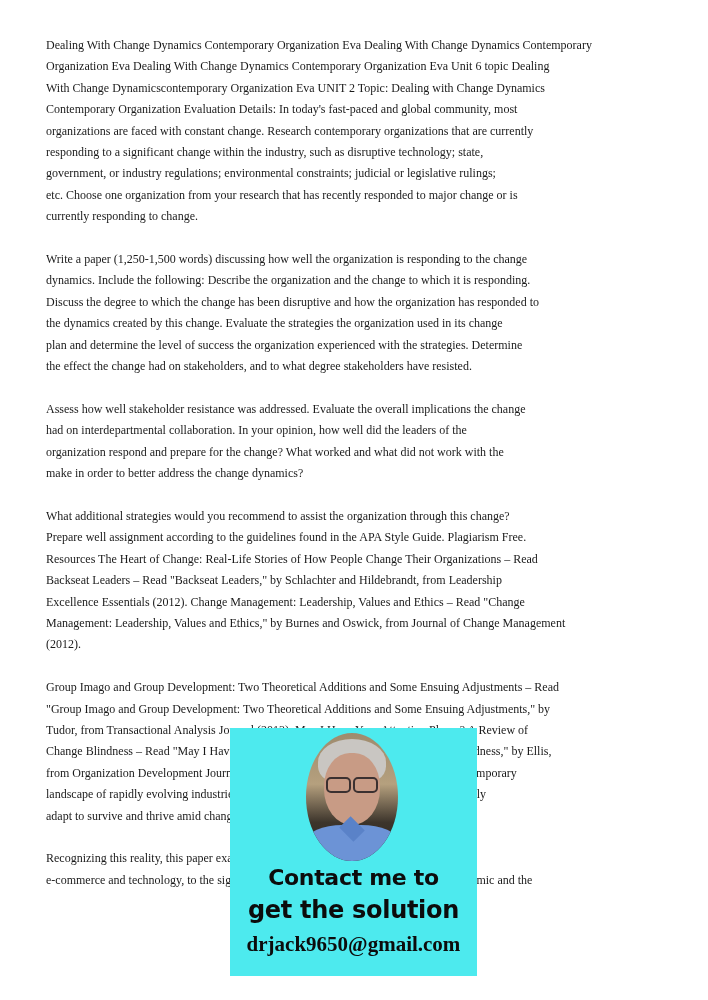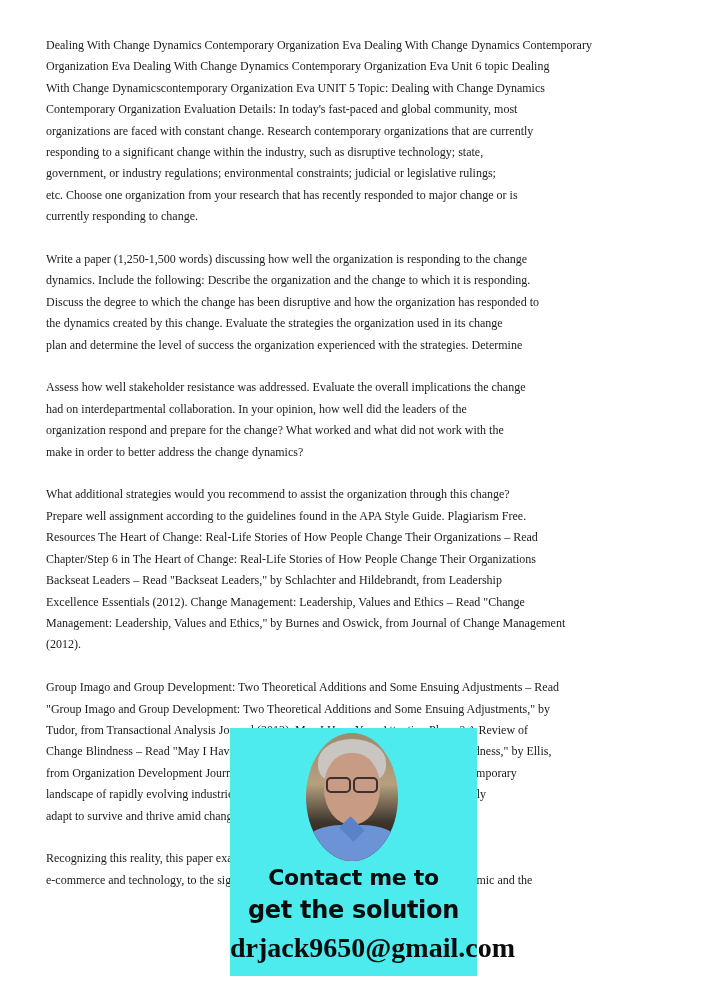--- a/index.html
+++ b/index.html
@@ -52,56 +52,56 @@
     .promo-line {
       position: absolute; left: 0; width: 247px; text-align: center;
       font-family: "DejaVu Sans", "Liberation Sans", sans-serif;
       font-weight: bold; color: #0c0c0c;
     }
     .promo-line.l1 { top: 137px; font-size: 22px; letter-spacing: -0.3px; }
     .promo-line.l2 { top: 168px; font-size: 24px; letter-spacing: -0.3px; }
     .promo-email {
       position: absolute; left: 0; top: 204px; width: 247px; text-align: center;
       font-family: "Liberation Serif", "DejaVu Serif", serif;
-      font-weight: bold; font-size: 28px; color: #0c0c0c;
+      font-weight: bold; font-size: 21px; color: #0c0c0c;
     }
   </style>
 </head>
 <body>
 
 <div class="page">
   <p class="para">
     <span class="line">Dealing With Change Dynamics Contemporary Organization Eva Dealing With Change Dynamics Contemporary</span>
     <span class="line">Organization Eva Dealing With Change Dynamics Contemporary Organization Eva Unit 6 topic Dealing</span>
-    <span class="line">With Change Dynamicscontemporary Organization Eva UNIT 5 Topic: Dealing with Change Dynamics</span>
+    <span class="line">With Change Dynamicscontemporary Organization Eva UNIT 2 Topic: Dealing with Change Dynamics</span>
     <span class="line">Contemporary Organization Evaluation Details: In today's fast-paced and global community, most</span>
     <span class="line">organizations are faced with constant change. Research contemporary organizations that are currently</span>
     <span class="line">responding to a significant change within the industry, such as disruptive technology; state,</span>
     <span class="line">government, or industry regulations; environmental constraints; judicial or legislative rulings;</span>
     <span class="line">etc. Choose one organization from your research that has recently responded to major change or is</span>
     <span class="line">currently responding to change.</span>
   </p>
   <p class="para">
     <span class="line">Write a paper (1,250-1,500 words) discussing how well the organization is responding to the change</span>
     <span class="line">dynamics. Include the following: Describe the organization and the change to which it is responding.</span>
     <span class="line">Discuss the degree to which the change has been disruptive and how the organization has responded to</span>
     <span class="line">the dynamics created by this change. Evaluate the strategies the organization used in its change</span>
     <span class="line">plan and determine the level of success the organization experienced with the strategies. Determine</span>
+    <span class="line">the effect the change had on stakeholders, and to what degree stakeholders have resisted.</span>
   </p>
   <p class="para">
     <span class="line">Assess how well stakeholder resistance was addressed. Evaluate the overall implications the change</span>
     <span class="line">had on interdepartmental collaboration. In your opinion, how well did the leaders of the</span>
     <span class="line">organization respond and prepare for the change? What worked and what did not work with the</span>
     <span class="line">make in order to better address the change dynamics?</span>
   </p>
   <p class="para">
     <span class="line">What additional strategies would you recommend to assist the organization through this change?</span>
     <span class="line">Prepare well assignment according to the guidelines found in the APA Style Guide. Plagiarism Free.</span>
     <span class="line">Resources The Heart of Change: Real-Life Stories of How People Change Their Organizations – Read</span>
-    <span class="line">Chapter/Step 6 in The Heart of Change: Real-Life Stories of How People Change Their Organizations</span>
     <span class="line">Backseat Leaders – Read "Backseat Leaders," by Schlachter and Hildebrandt, from Leadership</span>
     <span class="line">Excellence Essentials (2012). Change Management: Leadership, Values and Ethics – Read "Change</span>
     <span class="line">Management: Leadership, Values and Ethics," by Burnes and Oswick, from Journal of Change Management</span>
     <span class="line">(2012).</span>
   </p>
   <p class="para">
     <span class="line">Group Imago and Group Development: Two Theoretical Additions and Some Ensuing Adjustments – Read</span>
     <span class="line">"Group Imago and Group Development: Two Theoretical Additions and Some Ensuing Adjustments," by</span>
     <span class="line">Tudor, from Transactional Analysis Journal (2013). May I Have Your Attention Please? A Review of</span>
     <span class="line">Change Blindness – Read "May I Have Your Attention Please? A Review of Change Blindness," by Ellis,</span>

